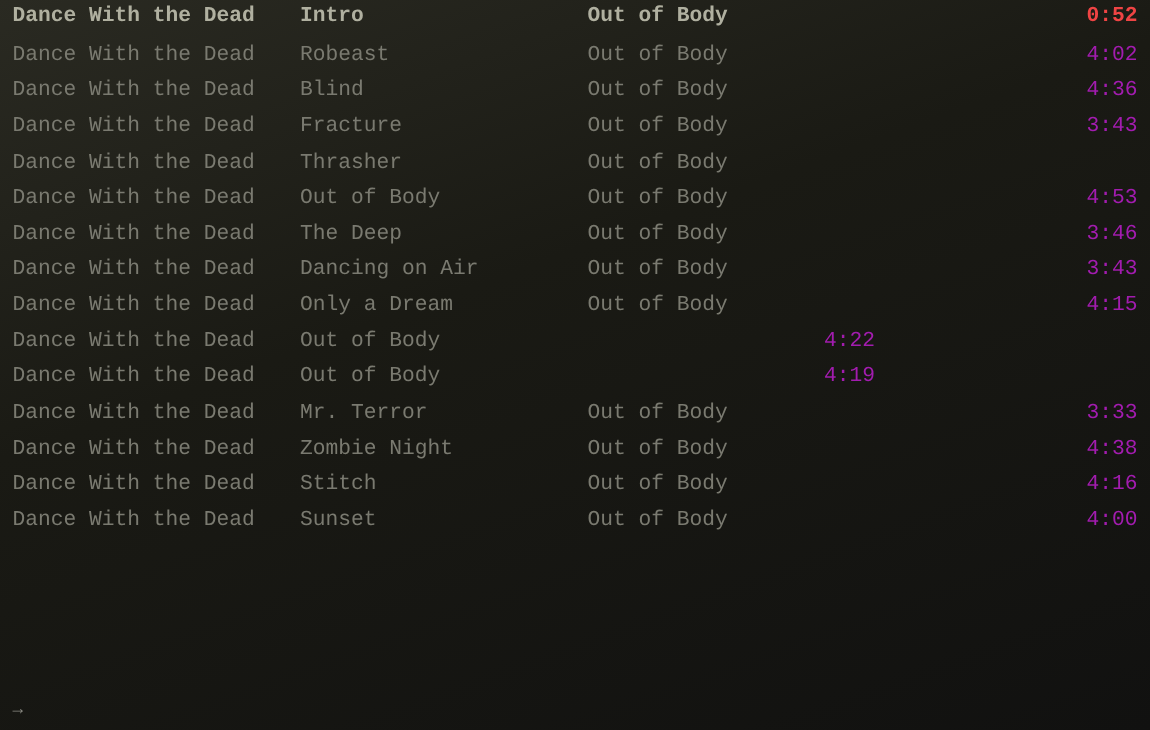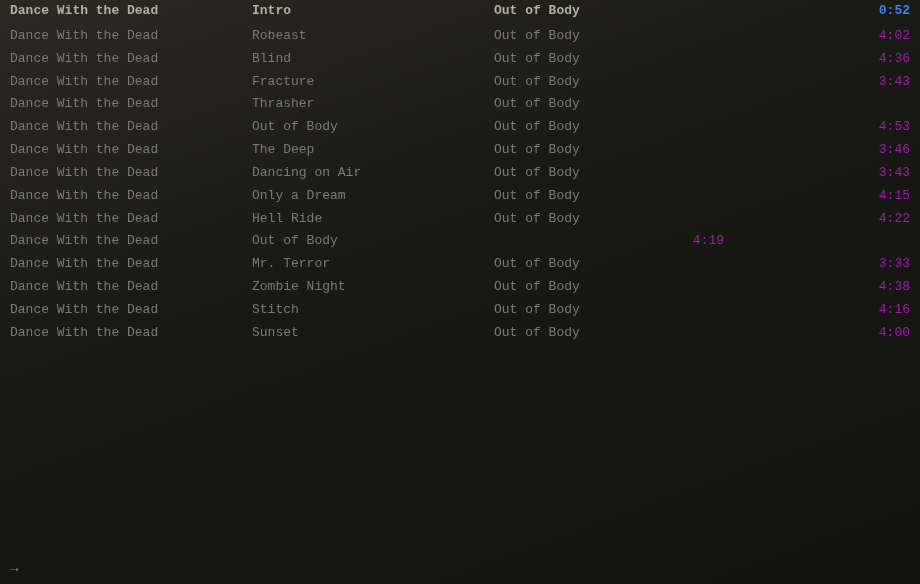--- a/index.html
+++ b/index.html
@@ -20,39 +20,38 @@
 
     .track-list {
       width: 100%;
       padding: 0;
     }
 
     .track-row {
       display: grid;
       grid-template-columns: 230px 230px 230px 1fr;
       padding: 2px 10px 2px 10px;
-      font-size: 13px;
+      font-size: 17px;
       line-height: 1.45;
       color: #7a7a70;
-      gap: 12px;
     }
 
     .track-row.header {
       color: #b0b0a0;
       font-weight: bold;
       padding-bottom: 4px;
     }
 
     .track-row .duration {
       text-align: right;
       color: #a21caf;
     }
 
     .track-row.header .duration {
-      color: #3b82f6;
+      color: #ef4444;
     }
 
     .arrow-indicator {
       position: absolute;
       bottom: 8px;
       left: 10px;
       color: #888880;
       font-size: 14px;
     }
   </style>
@@ -109,21 +108,20 @@
       <span class="duration">3:43</span>
     </div>
     <div class="track-row">
       <span>Dance With the Dead</span>
       <span>Only a Dream</span>
       <span>Out of Body</span>
       <span class="duration">4:15</span>
     </div>
     <div class="track-row">
       <span>Dance With the Dead</span>
-      <span>Hell Ride</span>
       <span>Out of Body</span>
       <span class="duration">4:22</span>
     </div>
     <div class="track-row">
       <span>Dance With the Dead</span>
       <span>Out of Body</span>
       <span class="duration">4:19</span>
     </div>
     <div class="track-row">
       <span>Dance With the Dead</span>

